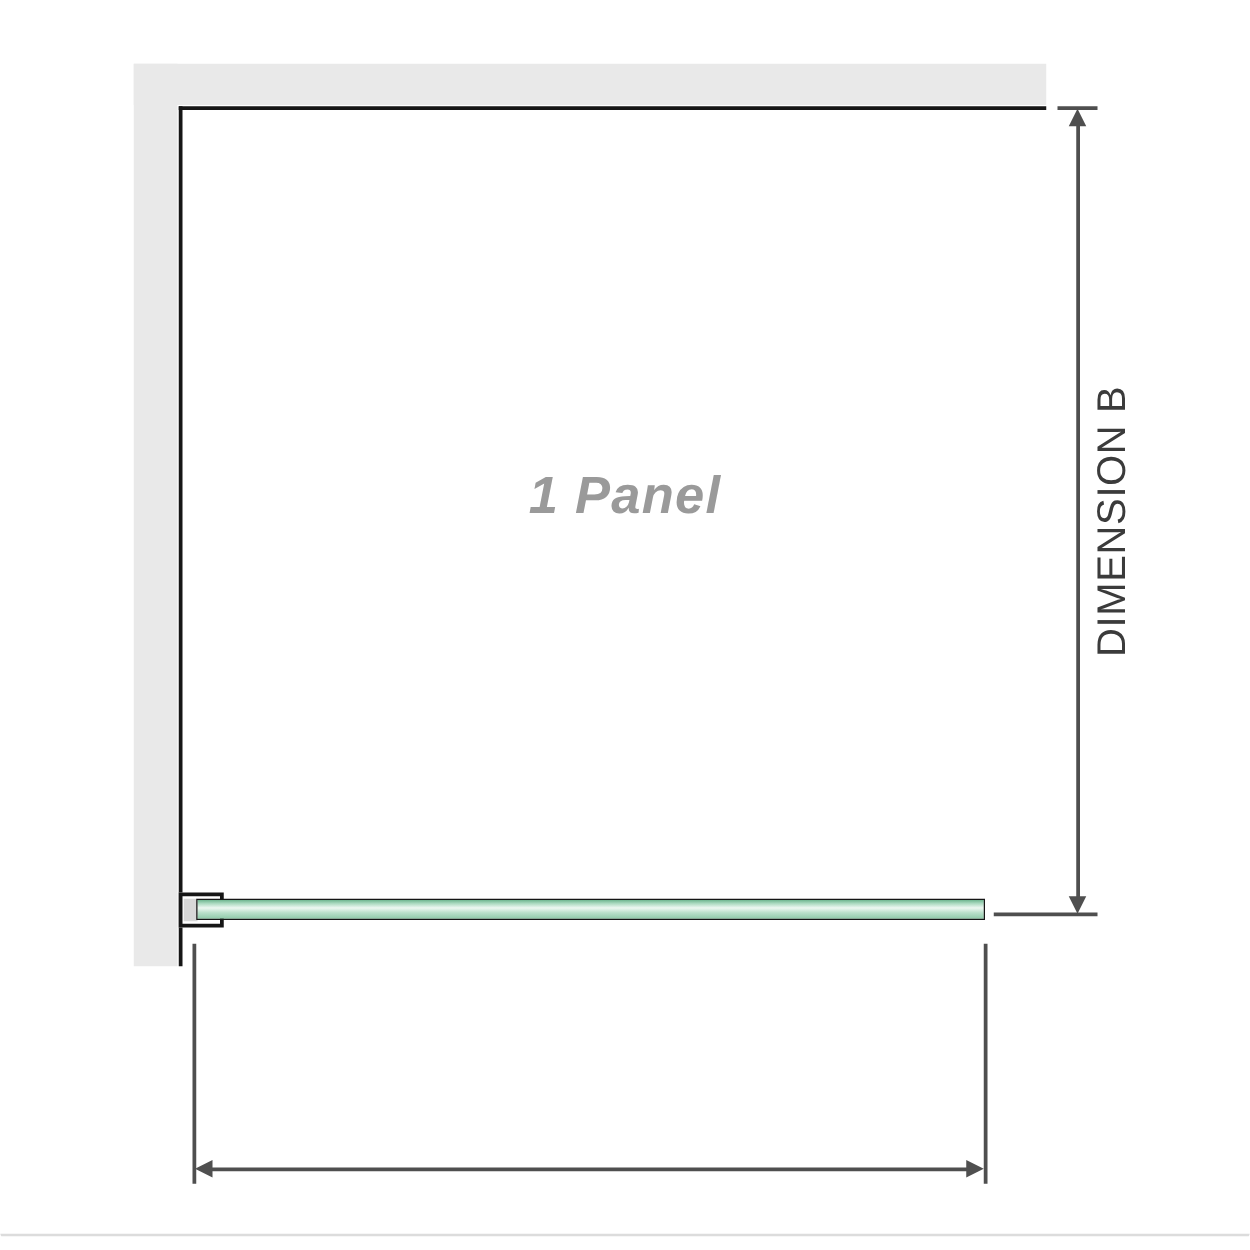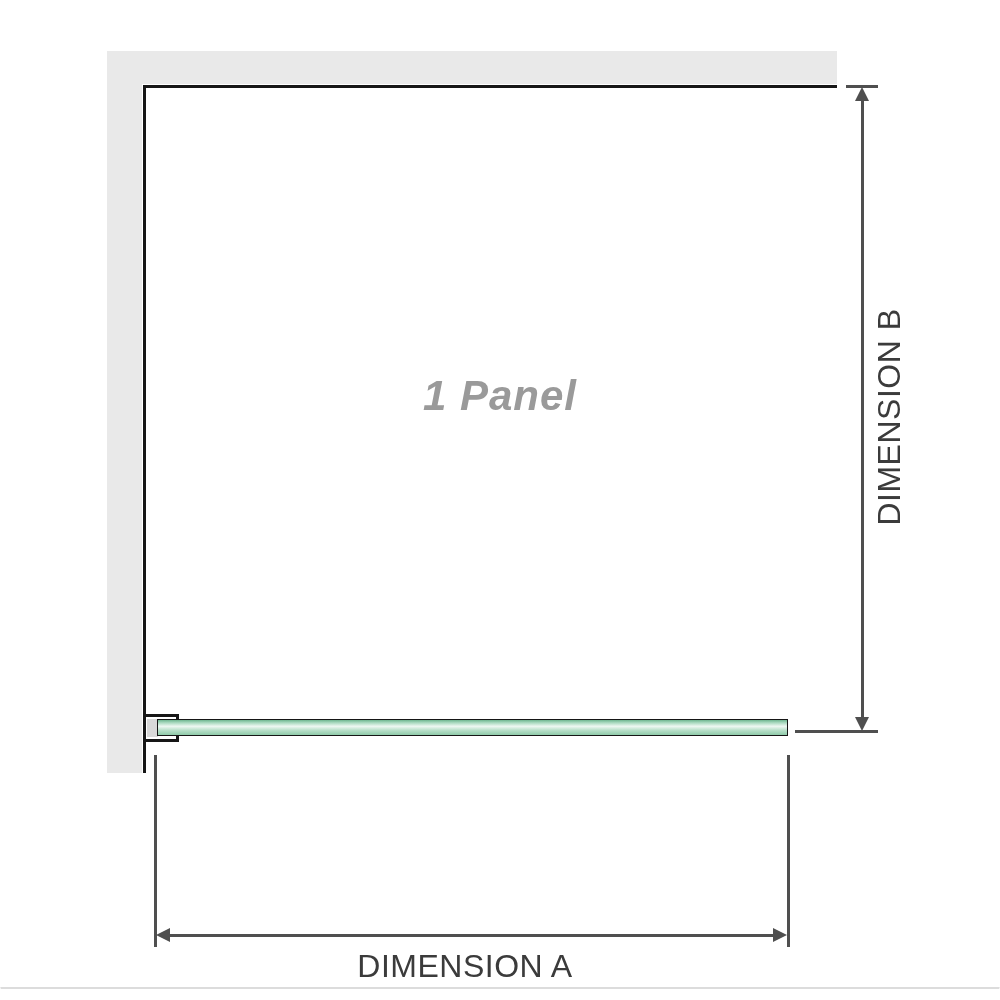--- a/index.html
+++ b/index.html
@@ -124,17 +124,16 @@
   <div class="dim dimb-line"></div>
   <div class="arrow arrow-up dimb-arrow-up"></div>
   <div class="arrow arrow-down dimb-arrow-down"></div>
   <div class="dimb-label">DIMENSION B</div>
 
   <div class="dim dima-tick-left"></div>
   <div class="dim dima-tick-right"></div>
   <div class="dim dima-line"></div>
   <div class="arrow arrow-left dima-arrow-left"></div>
   <div class="arrow arrow-right dima-arrow-right"></div>
-  <div class="dima-label">DIMENSION A</div>
 
   <div class="divider"></div>
 
 </div>
 
 </body></html>

